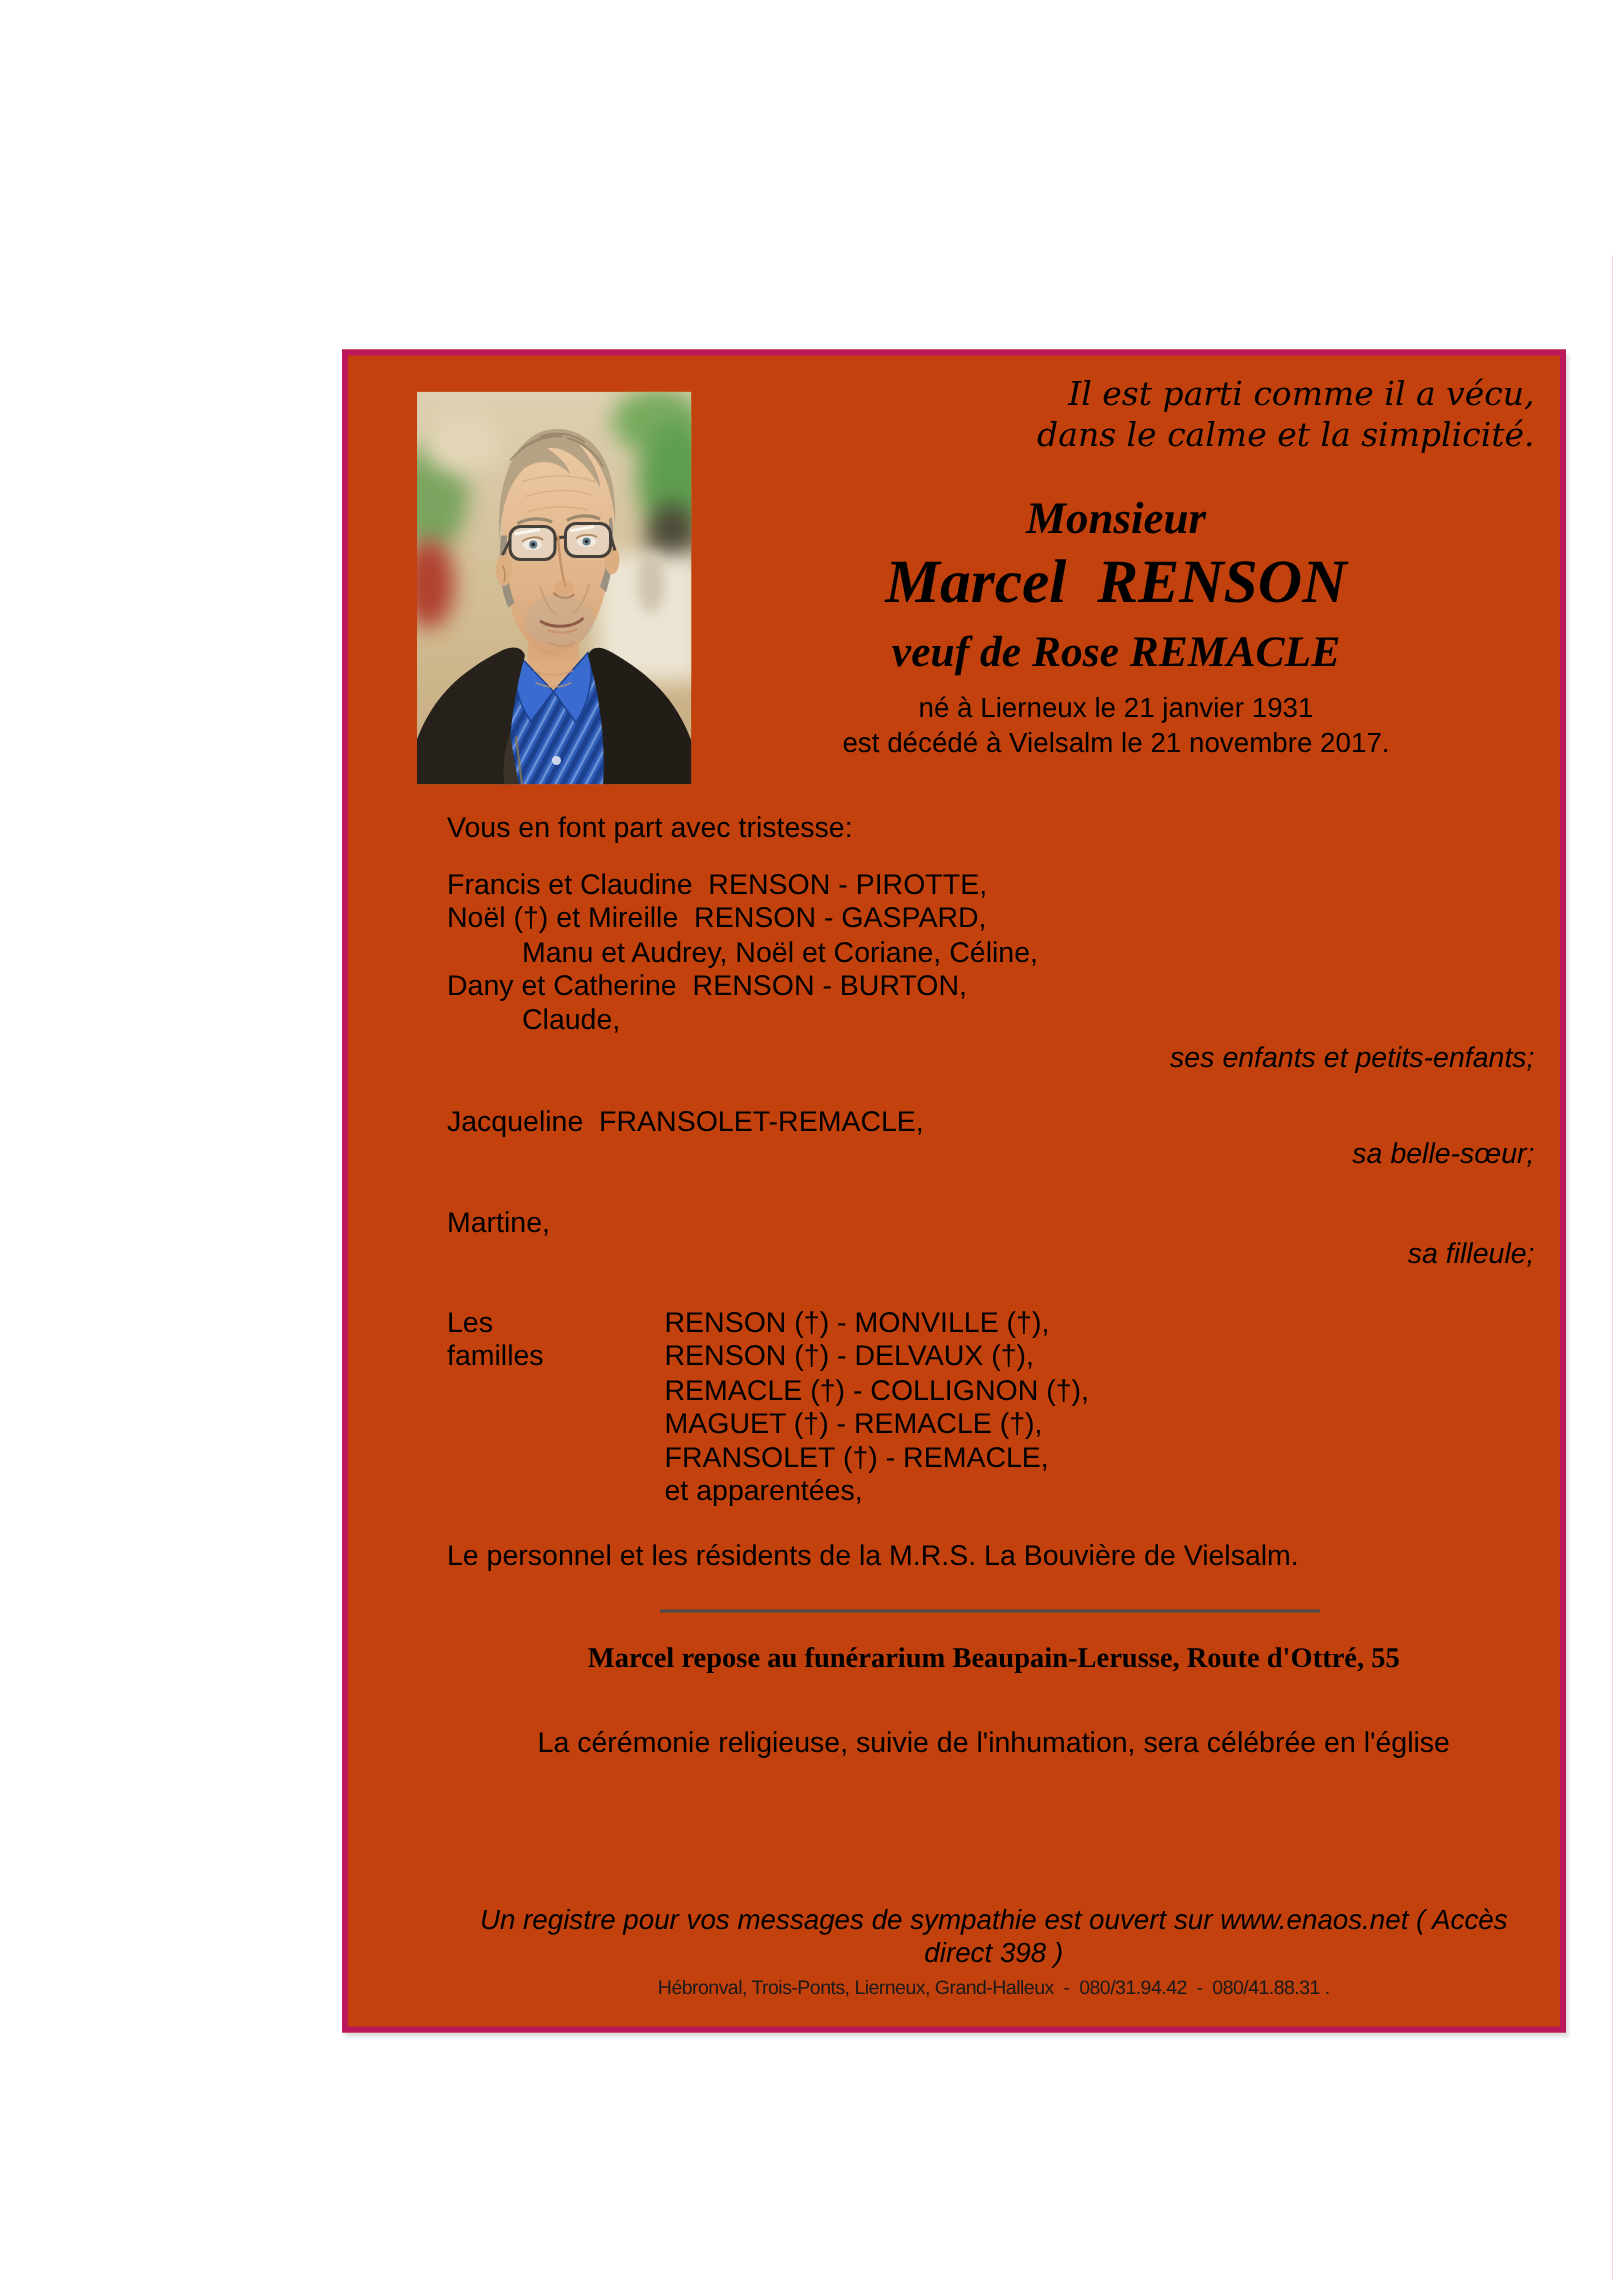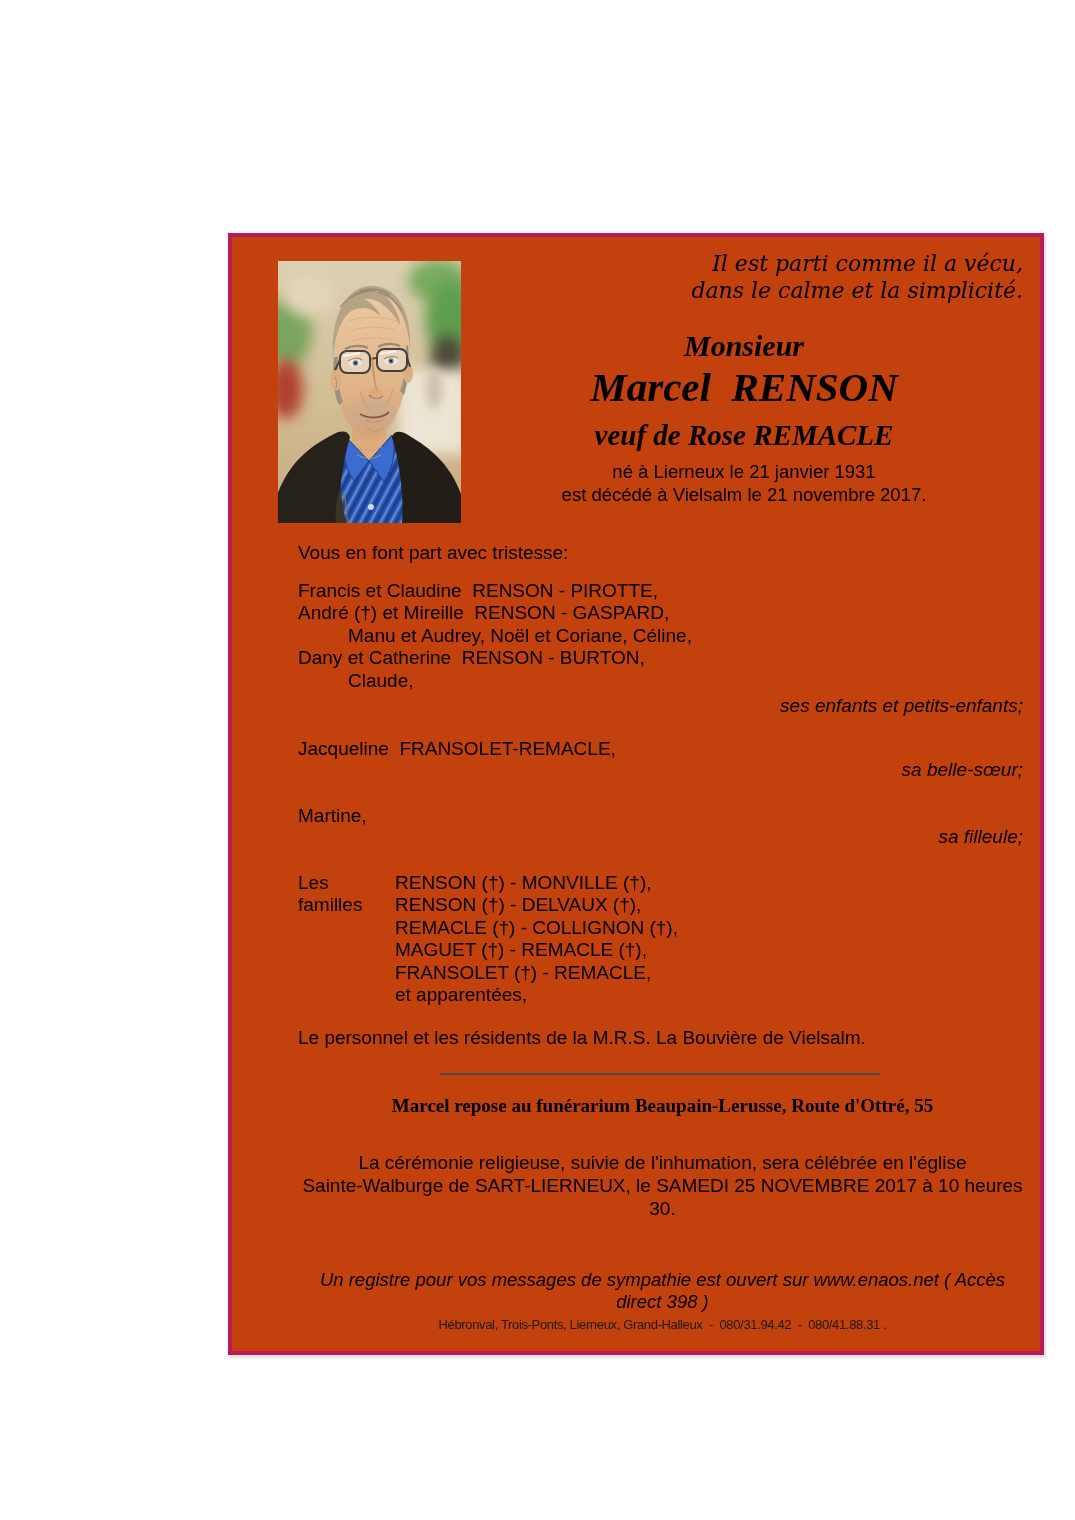--- a/index.html
+++ b/index.html
@@ -143,34 +143,34 @@
     <div class="abs headline relation">veuf de Rose REMACLE</div>
     <div class="abs vitals">
       <div>né à Lierneux le 21 janvier 1931</div>
       <div>est décédé à Vielsalm le 21 novembre 2017.</div>
     </div>
 
     <div class="abs body-text pre" style="left:66px;top:305px;">Vous en font part avec tristesse:</div>
 
     <div class="abs body-text" style="left:66px;top:343px;">
       <div class="pre">Francis et Claudine  RENSON - PIROTTE,</div>
-      <div class="pre">André (†) et Mireille  RENSON - GASPARD,</div>
+      <div class="pre">Noël (†) et Mireille  RENSON - GASPARD,</div>
       <div class="pre indent">Manu et Audrey, Noël et Coriane, Céline,</div>
       <div class="pre">Dany et Catherine  RENSON - BURTON,</div>
       <div class="pre indent">Claude,</div>
     </div>
     <div class="abs right-note" style="right:17px;top:458px;">ses enfants et petits-enfants;</div>
 
     <div class="abs body-text pre" style="left:66px;top:501px;">Jacqueline  FRANSOLET-REMACLE,</div>
     <div class="abs right-note" style="right:17px;top:522px;">sa belle-sœur;</div>
 
     <div class="abs body-text pre" style="left:66px;top:568px;">Martine,</div>
     <div class="abs right-note" style="right:17px;top:589px;">sa filleule;</div>
 
-    <div class="abs body-text familles" style="left:66px;top:635px;">
+    <div class="abs body-text familles" style="left:66px;top:635px;gap:48px;">
       <div class="familles-label">Les familles</div>
       <div>
         <div class="pre">RENSON (†) - MONVILLE (†),</div>
         <div class="pre">RENSON (†) - DELVAUX (†),</div>
         <div class="pre">REMACLE (†) - COLLIGNON (†),</div>
         <div class="pre">MAGUET (†) - REMACLE (†),</div>
         <div class="pre">FRANSOLET (†) - REMACLE,</div>
         <div class="pre">et apparentées,</div>
       </div>
     </div>
@@ -178,21 +178,20 @@
     <div class="abs body-text pre" style="left:66px;top:790px;">Le personnel et les résidents de la M.R.S. La Bouvière de Vielsalm.</div>
 
     <div class="abs divider"></div>
 
     <div class="abs center-block serif-bold" style="top:857px;text-align:center;">
       <div>Marcel repose au funérarium Beaupain-Lerusse, Route d'Ottré, 55</div>
     </div>
 
     <div class="abs center-block sans-center" style="top:914px;">
       <div>La cérémonie religieuse, suivie de l'inhumation, sera célébrée en l'église</div>
-      <div>Sainte-Walburge de SART-LIERNEUX, le SAMEDI 25 NOVEMBRE 2017 à 10 heures 30.</div>
     </div>
 
 
     <div class="abs center-block registry" style="top:1032px;">Un registre pour vos messages de sympathie est ouvert sur www.enaos.net ( Accès direct 398 )</div>
 
     <div class="abs center-block footer" style="top:1080px;">
       <div class="pre">Hébronval, Trois-Ponts, Lierneux, Grand-Halleux  -  080/31.94.42  -  080/41.88.31 .</div>
     </div>
 
   </div>

